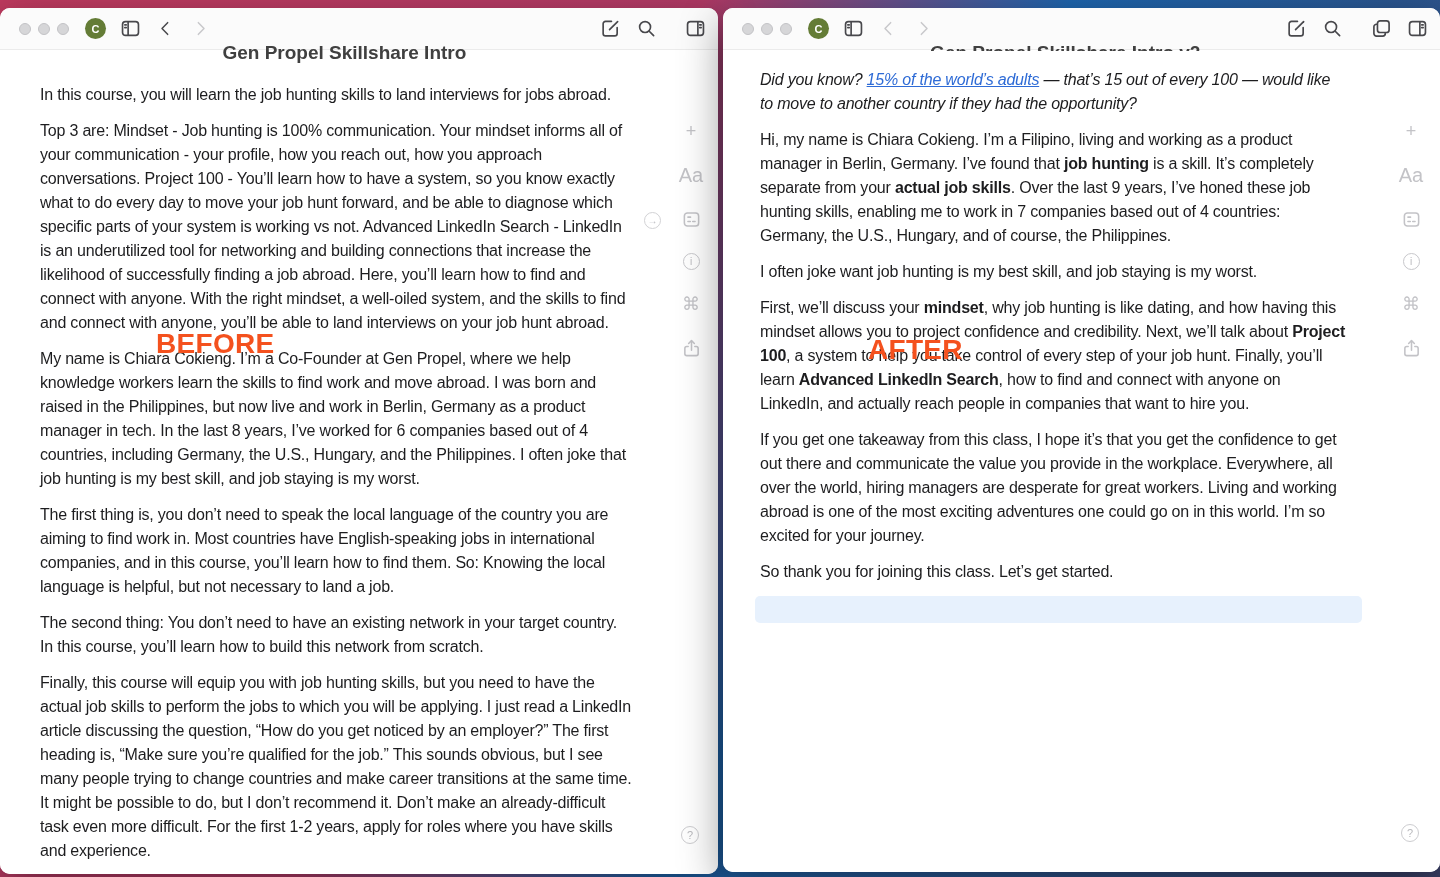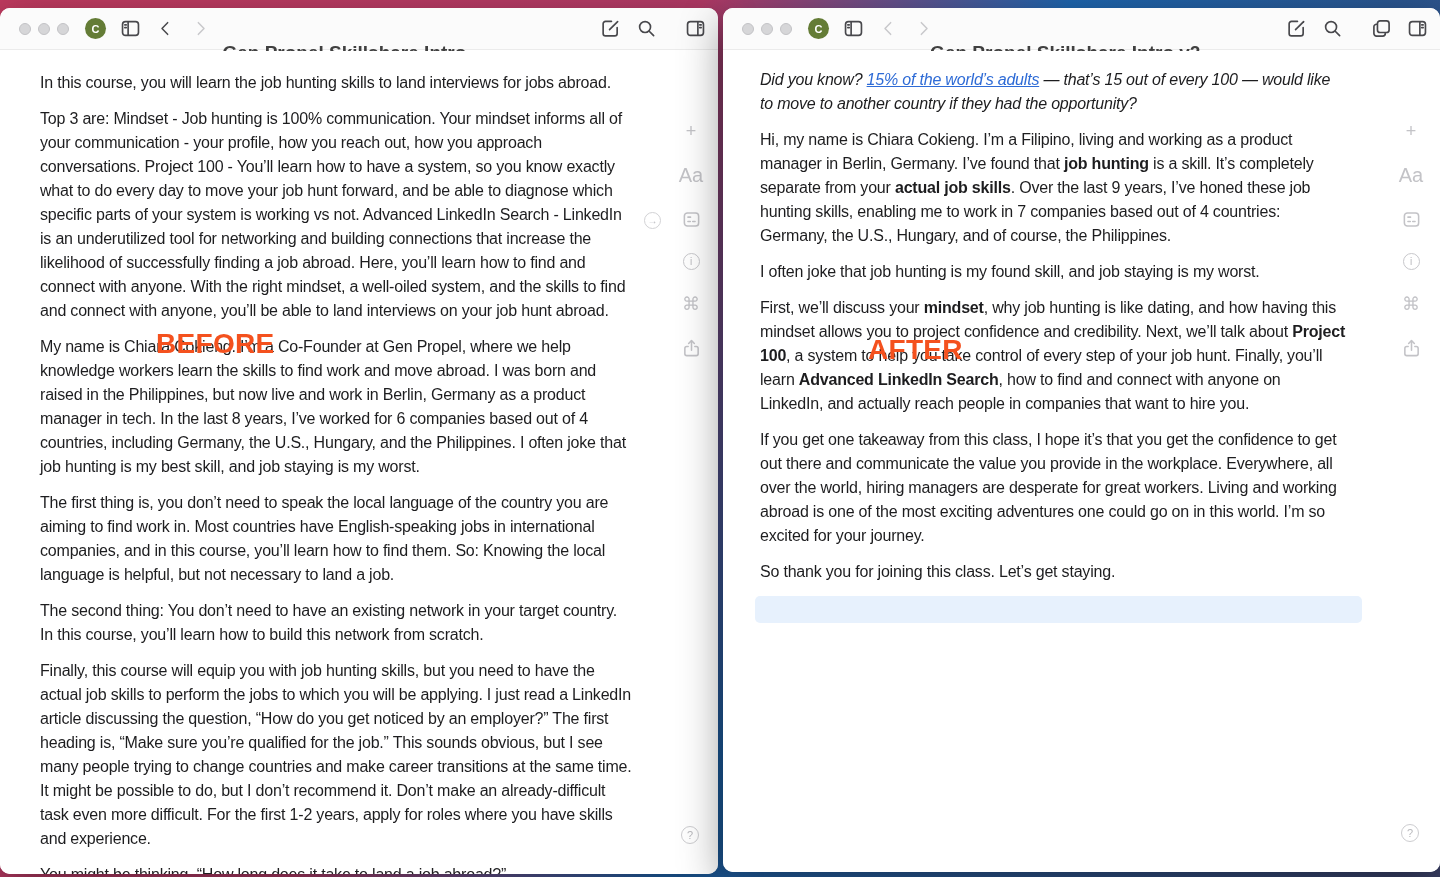--- a/index.html
+++ b/index.html
@@ -27,21 +27,21 @@
     stroke-linecap:round; stroke-linejoin:round; }
   .tb-icon.dim svg { stroke:#c8c8cb; }
   .win-title { position:absolute; left:50%; transform:translateX(-56%);
     font-size:19px; font-weight:bold; color:#404040; white-space:nowrap;margin-top:48px; }
   .tb-right { margin-left:auto; display:flex; align-items:center; }
   .tb-right .tb-icon { margin-left:14px; }
   .tb-icon.panel-gap { margin-left:27px; }
 
   .content { position:absolute; top:43px; left:0; right:0; bottom:0;
     background:#fff; overflow:hidden; }
-  .window.left  .content { padding:20px 86px 0 40px; }
+  .window.left  .content { padding:20px 86px 0 40px;margin-top:12px; }
   .window.right .content { padding:17px 93px 0 37px; }
 
   .editor p { font-size:16px; line-height:24px; color:#1d1d1f;
     letter-spacing:-0.2px; margin:0 0 12px; }
   .editor .b { font-weight:bold; }
   .editor .i { font-style:italic; }
   .editor a.link { color:#2e6bd6; text-decoration:underline; cursor:pointer; }
 
   .selection-block { height:27px; background:#e7f1fd; border-radius:5px;
     margin:1px -15px 0 -5px; }
@@ -222,24 +222,24 @@
             <line x1="11.6" y1="7.3" x2="12.8" y2="7.3"></line>
           </svg>
         </div>
       </div>
     </div>
 
     <div class="content">
       <div class="editor">
           <p><span class="i">Did you know? </span><a class="i link">15% of the world’s adults</a><span class="i"> — that’s 15 out of every 100 — would like to move to another country if they had the opportunity?</span></p>
           <p><span>Hi, my name is Chiara Cokieng. I’m a Filipino, living and working as a product manager in Berlin, Germany. I’ve found that </span><span class="b">job hunting</span><span> is a skill. It’s completely separate from your </span><span class="b">actual job skills</span><span>. Over the last 9 years, I’ve honed these job hunting skills, enabling me to work in 7 companies based out of 4 countries: Germany, the U.S., Hungary, and of course, the Philippines.</span></p>
-          <p><span>I often joke that job hunting is my found skill, and job staying is my worst.</span></p>
+          <p><span>I often joke want job hunting is my best skill, and job staying is my worst.</span></p>
           <p><span>First, we’ll discuss your </span><span class="b">mindset</span><span>, why job hunting is like dating, and how having this mindset allows you to project confidence and credibility. Next, we’ll talk about </span><span class="b">Project 100</span><span>, a system to help you take control of every step of your job hunt. Finally, you’ll learn </span><span class="b">Advanced LinkedIn Search</span><span>, how to find and connect with anyone on LinkedIn, and actually reach people in companies that want to hire you.</span></p>
           <p><span>If you get one takeaway from this class, I hope it’s that you get the confidence to get out there and communicate the value you provide in the workplace. Everywhere, all over the world, hiring managers are desperate for great workers. Living and working abroad is one of the most exciting adventures one could go on in this world. I’m so excited for your journey.</span></p>
-          <p><span>So thank you for joining this class. Let’s get staying.</span></p>
+          <p><span>So thank you for joining this class. Let’s get started.</span></p>
         </div>
       <div class="selection-block"></div>
     </div>
 
     <div class="side-toolbar">
       <div class="s-icon">+</div>
       <div class="s-icon aa">Aa</div>
       <div class="s-icon">
         <svg width="19" height="19" viewBox="0 0 16 16">
           <rect x="2" y="2.5" width="12" height="11" rx="2.6"></rect>

